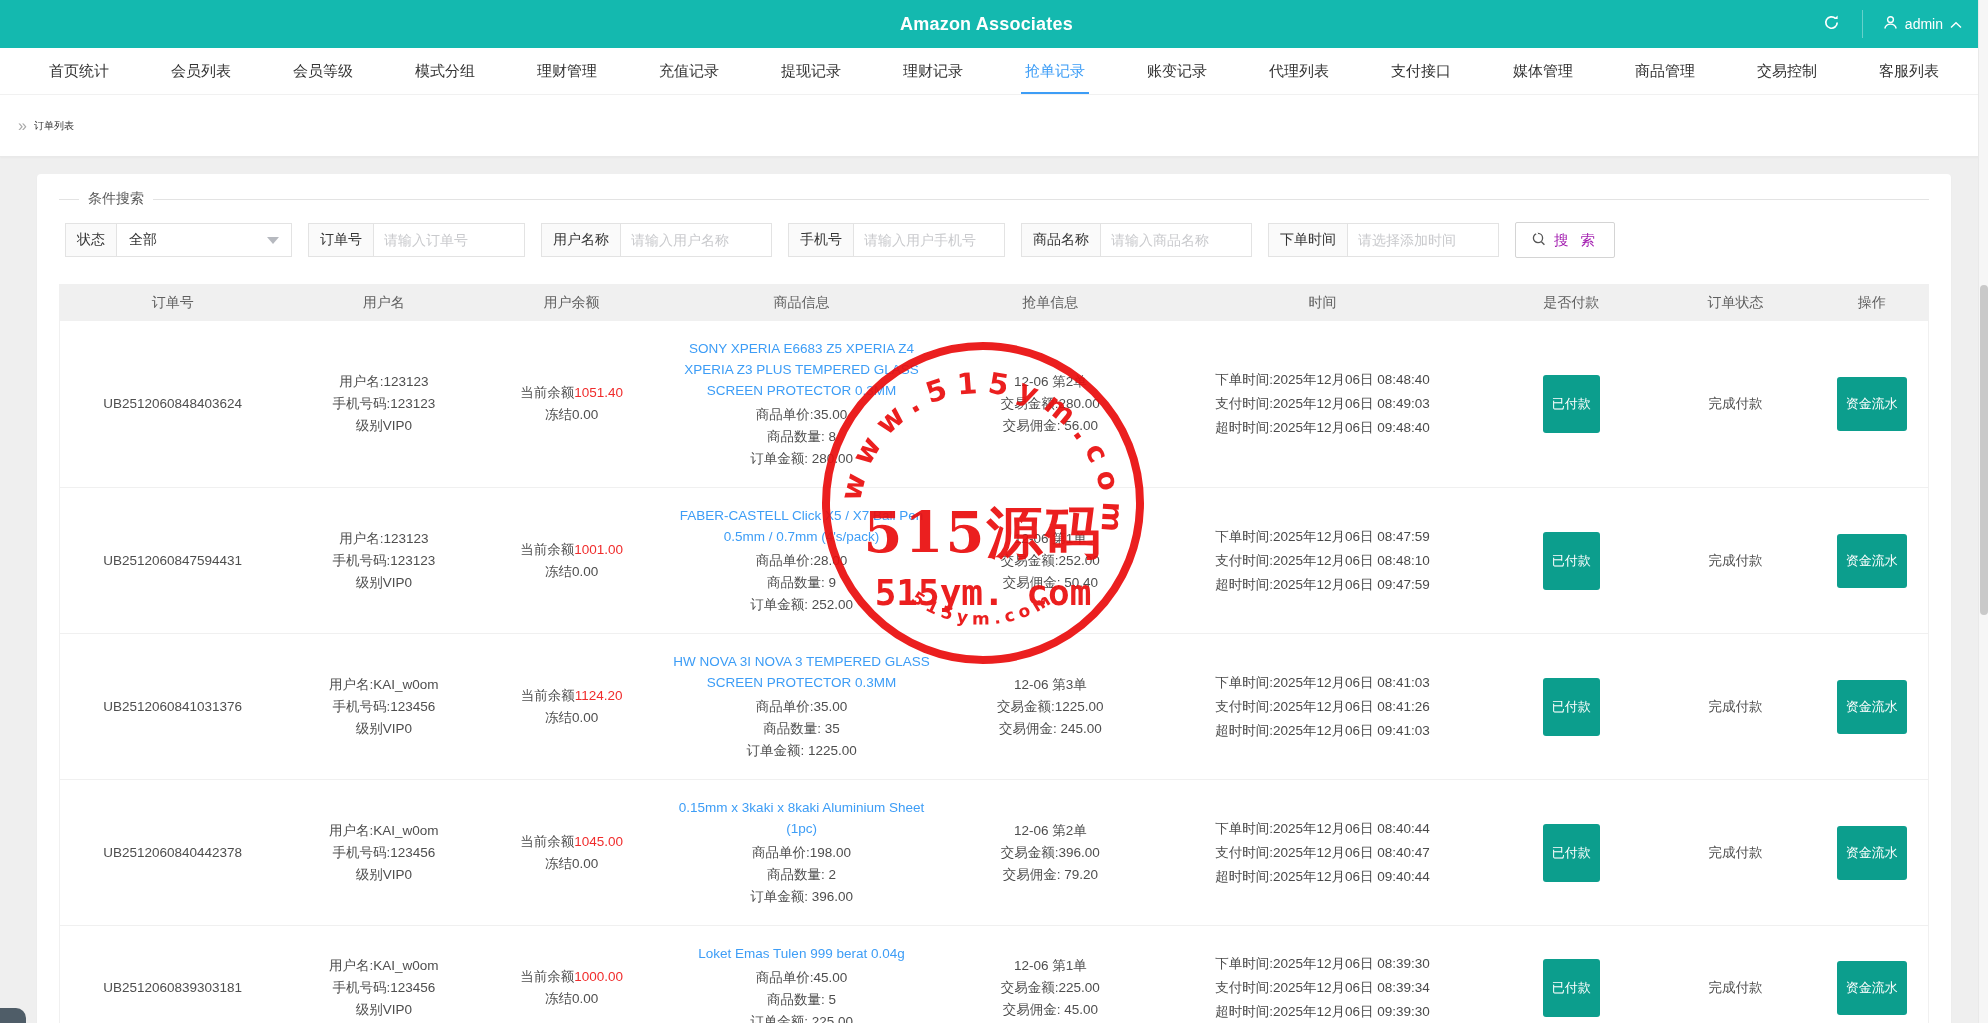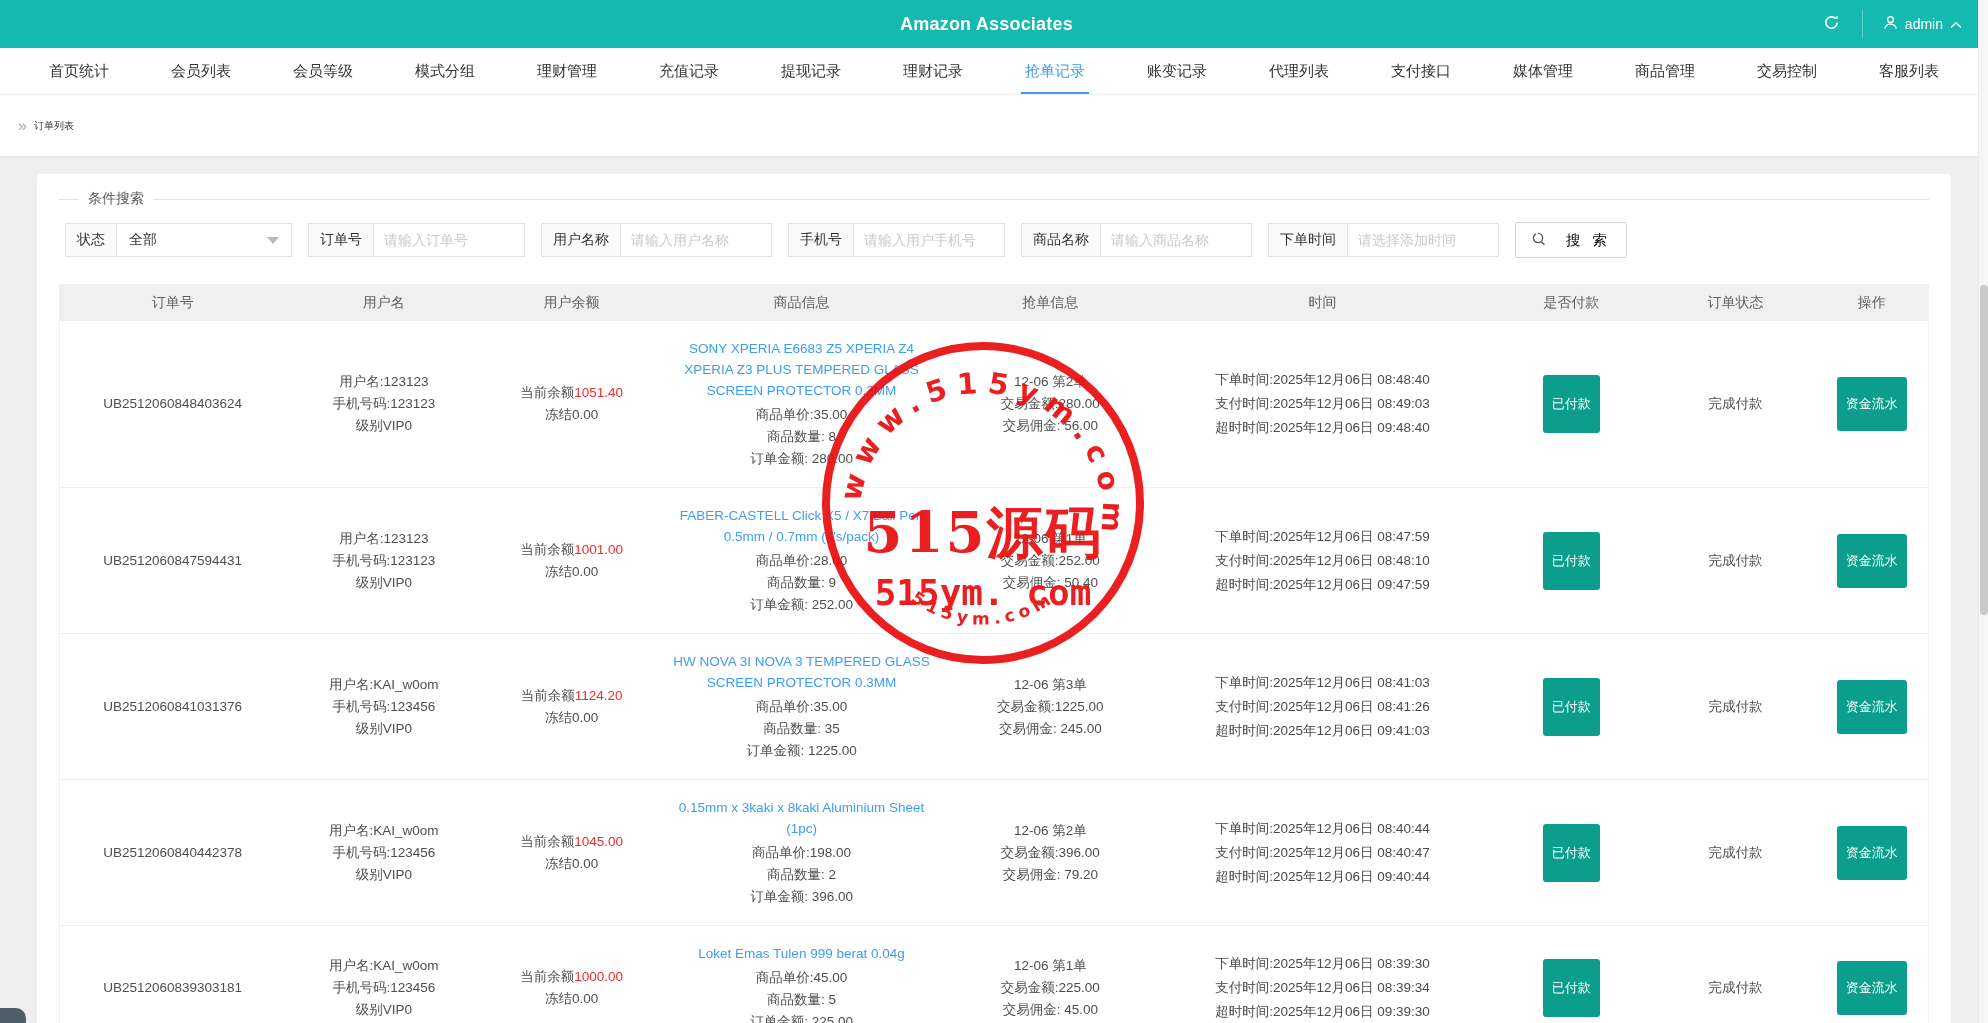--- a/index.html
+++ b/index.html
@@ -42,22 +42,22 @@
   .igroup { display: flex; height: 34px; font-size: 14px; }
   .ig-label { display: flex; align-items: center; padding: 0 11px; background: #fafafa;
     border: 1px solid #e3e3e3; border-right: none; color: #333; white-space: nowrap; }
   .ig-input { border: 1px solid #e3e3e3; outline: none; padding: 4px 10px; width: 152px;
     font-size: 14px; color: #333; font-family: inherit; }
   .ig-input::placeholder { color: #c9cacd; }
   .ig-select { border: 1px solid #e3e3e3; width: 176px; display: flex; align-items: center;
     justify-content: space-between; padding: 0 12px; color: #333; cursor: pointer; background: #fff; }
   .caret-down { width: 0; height: 0; border-left: 6px solid transparent; border-right: 6px solid transparent;
     border-top: 7px solid #b6b9bf; }
-  .search-btn { height: 36px; display: flex; align-items: center; gap: 19px; padding: 0 15px;
-    background: #fff; border: 1px solid #d4d4d4; border-radius: 2px; font-size: 14.5px; color: #000000;
+  .search-btn { height: 36px; display: flex; align-items: center; gap: 7px; padding: 0 15px;
+    background: #fff; border: 1px solid #d4d4d4; border-radius: 2px; font-size: 14.5px; color: #a21caf;
     cursor: pointer; letter-spacing: 4px; font-family: inherit; }
 
   
   .table-wrap { border: 1px solid #f0f0f0; border-bottom: 1px solid #e9e9e9; }
   table.orders { width: 100%; border-collapse: collapse; table-layout: fixed; }
   table.orders thead th { background: #f0f0f0; color: #606060; font-weight: normal; font-size: 14px;
     padding: 9px 4px; }
   table.orders tbody td { text-align: center; vertical-align: middle; padding: 17px 8px;
     border-top: 1px solid #f0f0f0; font-size: 13.5px; color: #4e4e4e; line-height: 22px; }
   table.orders tbody tr:first-child td { border-top: none; }

